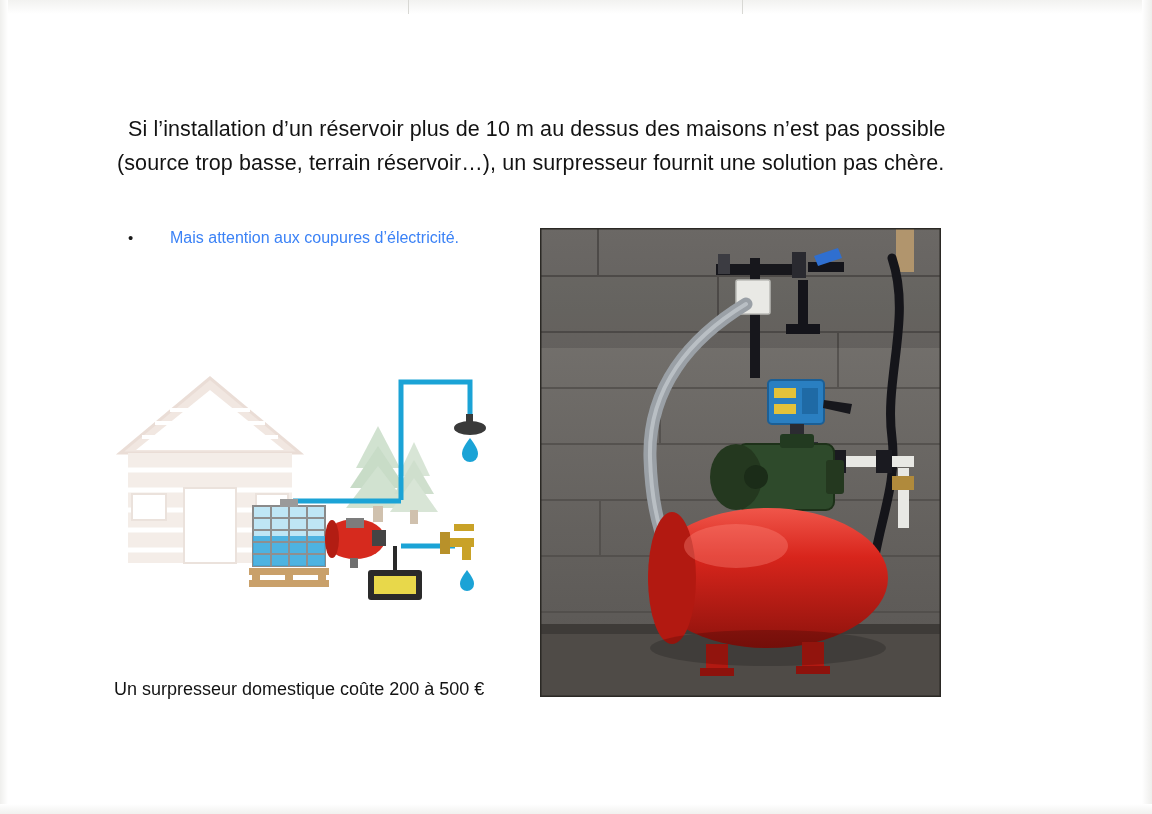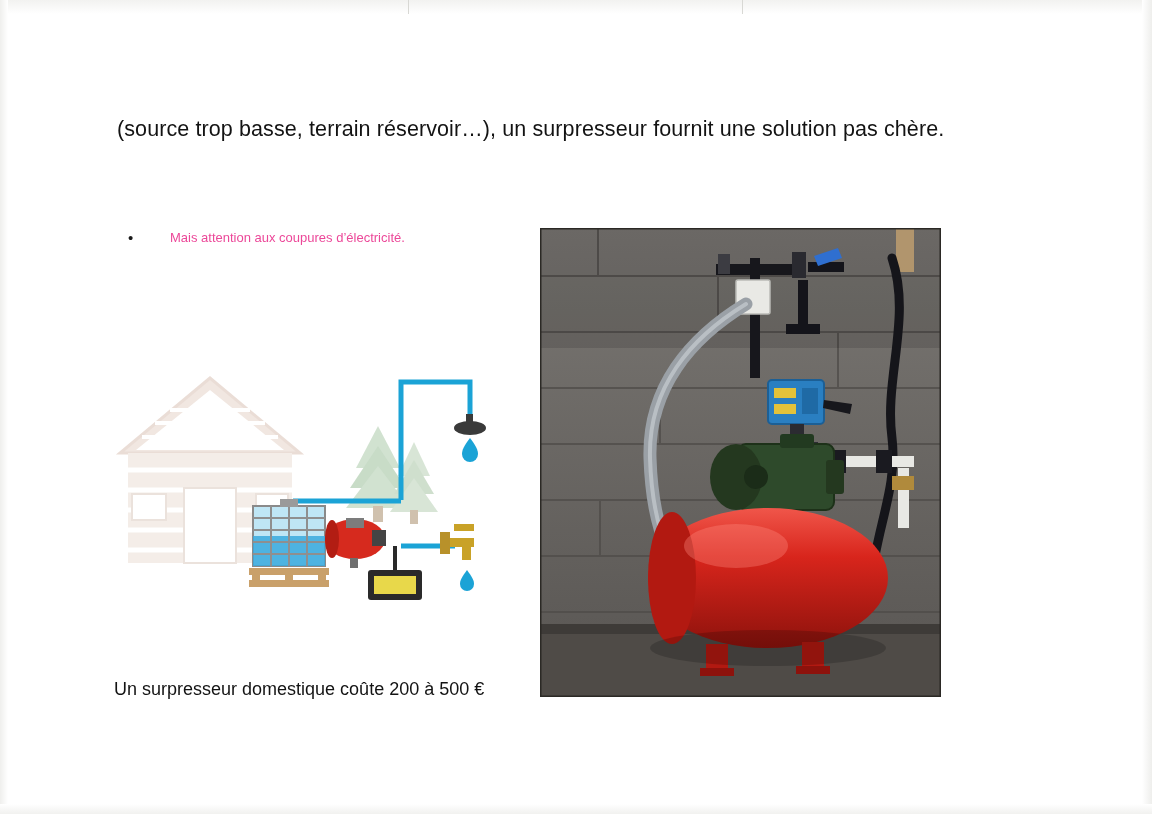--- a/index.html
+++ b/index.html
@@ -75,23 +75,23 @@
     align-items: flex-start;
   }
   .bullet-dot {
     font-size: 15px;
     line-height: 20px;
     color: #1a1a1a;
     width: 42px;
     flex: none;
   }
   .bullet-text {
-    font-size: 13px;
+    font-size: 16px;
     line-height: 20px;
-    color: #ec4899;
+    color: #3b82f6;
   }
 
   .caption {
     position: absolute;
     left: 114px;
     top: 679px;
     font-size: 18px;
     line-height: 20px;
     color: #131313;
   }
@@ -124,20 +124,21 @@
 <div class="page">
 
   <div class="scan-edge-top"></div>
   <div class="scan-tick" style="left:408px"></div>
   <div class="scan-tick" style="left:742px"></div>
   <div class="scan-edge-left"></div>
   <div class="scan-edge-right"></div>
   <div class="scan-edge-bottom"></div>
 
   <div class="headline">
+    <span>Si l’installation d’un réservoir plus de 10 m au dessus des maisons n’est pas possible</span>
     <span class="l2">(source trop basse, terrain réservoir…), un surpresseur fournit une solution pas chère.</span>
   </div>
 
   <div class="bullet-row">
     <span class="bullet-dot">•</span>
     <span class="bullet-text">Mais attention aux coupures d’électricité.</span>
   </div>
 
   <div class="illus">
     <svg width="420" height="300" viewBox="0 0 420 300" xmlns="http://www.w3.org/2000/svg">

